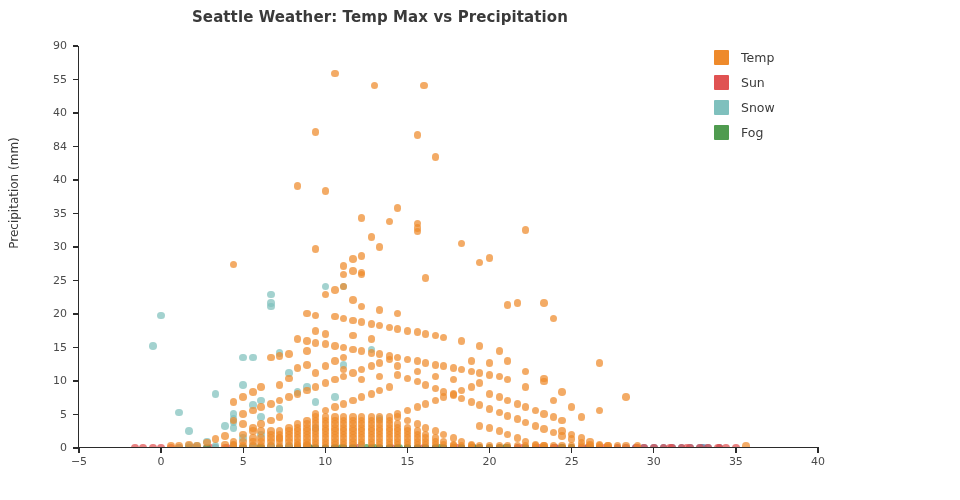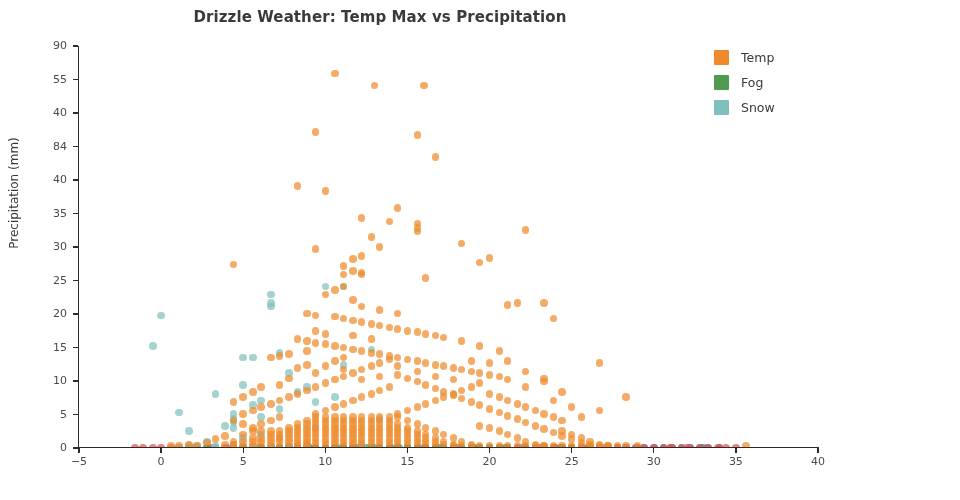--- a/index.html
+++ b/index.html
@@ -61,21 +61,21 @@
   #legend{position:absolute;left:714px;top:45px;width:180px;}
   .legend-row{display:flex;align-items:center;height:25px;}
   .legend-swatch{width:15px;height:15px;border-radius:1px;}
   .legend-text{margin-left:12px;font-size:12.5px;color:#3a3a3a;}
 </style>
 </head>
 <body>
 
 <div id="chart-root">
 
-  <div id="chart-title">Drizzle Weather: Temp Max vs Precipitation</div>
+  <div id="chart-title">Seattle Weather: Temp Max vs Precipitation</div>
 
   <div id="plot-area">
       <div class="pt" style="left: 218.416px; top: 402px; background: rgb(72, 120, 168); opacity: 0.72;"></div>
       <div class="pt" style="left: 236.48px; top: 402px; background: rgb(72, 120, 168); opacity: 0.72;"></div>
       <div class="pt" style="left: 256.187px; top: 402px; background: rgb(72, 120, 168); opacity: 0.72;"></div>
       <div class="pt" style="left: 264.398px; top: 402px; background: rgb(72, 120, 168); opacity: 0.72;"></div>
       <div class="pt" style="left: 282.462px; top: 402px; background: rgb(72, 120, 168); opacity: 0.72;"></div>
       <div class="pt" style="left: 292.316px; top: 402px; background: rgb(72, 120, 168); opacity: 0.72;"></div>
       <div class="pt" style="left: 300.527px; top: 402px; background: rgb(72, 120, 168); opacity: 0.72;"></div>
       <div class="pt" style="left: 310.38px; top: 402px; background: rgb(72, 120, 168); opacity: 0.72;"></div>
@@ -774,21 +774,25 @@
     </div>
 
   <div id="ylabel">Precipitation (mm)</div>
 
   <div id="legend">
       <div class="legend-row">
         <div class="legend-swatch" style="background: rgb(238, 138, 43);"></div>
         <div class="legend-text">Temp</div>
       </div>
       <div class="legend-row">
-        <div class="legend-swatch" style="background: rgb(79, 155, 79);"></div>
-        <div class="legend-text">Fog</div>
+        <div class="legend-swatch" style="background: rgb(224, 82, 82);"></div>
+        <div class="legend-text">Sun</div>
       </div>
       <div class="legend-row">
         <div class="legend-swatch" style="background: rgb(127, 192, 189);"></div>
         <div class="legend-text">Snow</div>
       </div>
+      <div class="legend-row">
+        <div class="legend-swatch" style="background: rgb(79, 155, 79);"></div>
+        <div class="legend-text">Fog</div>
+      </div>
     </div>
 </div>
 
 </body></html>

